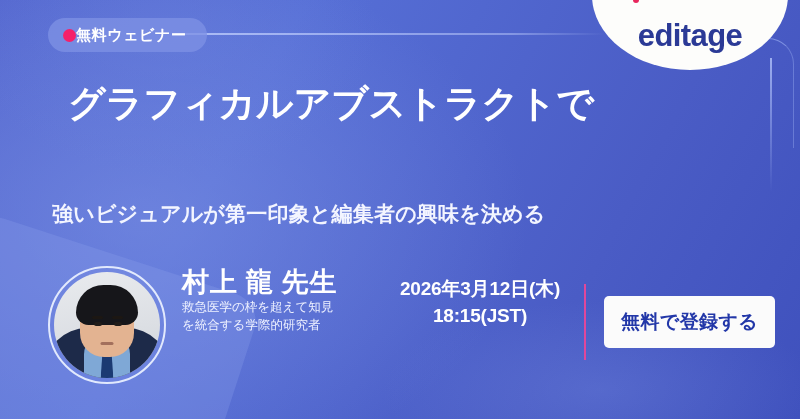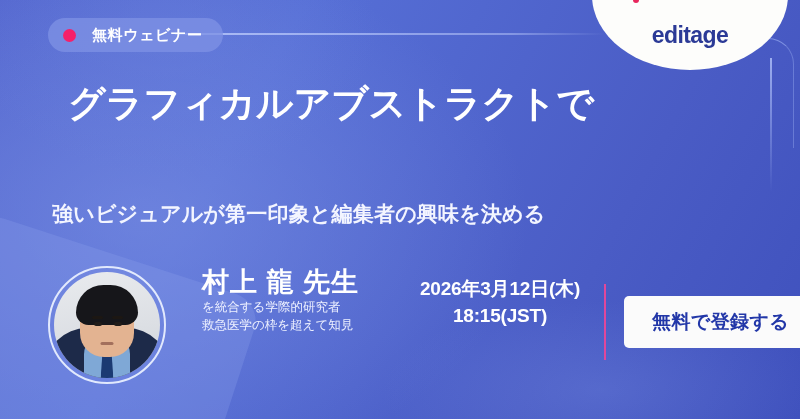--- a/index.html
+++ b/index.html
@@ -92,21 +92,21 @@
     top: 0;
     width: 196px;
     height: 70px;
     display: flex;
     align-items: center;
     justify-content: center;
     z-index: 6;
   }
   .logo-text {
     position: relative;
-    font-size: 23px;
+    font-size: 31px;
     font-weight: bold;
     letter-spacing: -0.6px;
     color: #2b3a96;
     line-height: 1;
   }
   .logo-dot {
     position: absolute;
     left: 41px;
     top: -3px;
     width: 6px;
@@ -117,21 +117,21 @@
 
   
   .badge {
     position: absolute;
     left: 48px;
     top: 18px;
     height: 34px;
     padding: 0 20px 0 15px;
     display: flex;
     align-items: center;
-    gap: 16px;
+    gap: 0;
     background: rgba(126,145,228,0.78);
     border-radius: 18px;
     z-index: 5;
   }
   .badge-dot {
     width: 13px;
     height: 13px;
     border-radius: 50%;
     background: #f5206a;
     flex: none;
@@ -300,24 +300,25 @@
     left: 50%;
     top: 70px;
     transform: translateX(-50%);
     width: 13px;
     height: 2.5px;
     background: #a3705c;
     border-radius: 2px;
   }
 
   .presenter-info {
-    margin-left: 36px;
+    margin-left: 16px;
     padding-top: 6px;
     width: 196px;
     flex: none;
+    font-family: Liberation Serif, serif;
   }
   .presenter-name {
     color: #ffffff;
     font-size: 27px;
     font-weight: bold;
     line-height: 1.1;
     letter-spacing: 1px;
     white-space: nowrap;
   }
   .presenter-fields {
@@ -364,21 +365,21 @@
     margin-top: 34px;
     flex: none;
   }
   .cta-button {
     display: inline-block;
     background: #fbfbfb;
     color: #2237a8;
     font-size: 19px;
     font-weight: bold;
     letter-spacing: 0.4px;
-    padding: 13px 28px;
+    padding: 13px 17px;
     border: none;
     border-radius: 5px;
     white-space: nowrap;
     cursor: pointer;
     font-family: Liberation Mono, monospace;
   }
 </style>
 </head>
 <body>
 
@@ -420,22 +421,22 @@
         <div class="ph-brow l"></div>
         <div class="ph-brow r"></div>
         <div class="ph-eye l"></div>
         <div class="ph-eye r"></div>
         <div class="ph-mouth"></div>
       </div>
     </div>
 
     <div class="presenter-info">
       <div class="presenter-name">村上 龍 先生</div>
+      <div class="presenter-desc">救急医学の枠を超えて知見</div>
       <div class="presenter-desc">を統合する学際的研究者</div>
-      <div class="presenter-desc">救急医学の枠を超えて知見</div>
     </div>
 
     <div class="schedule">
       <div class="schedule-line">2026年3月12日(木)</div>
       <div class="schedule-line">18:15(JST)</div>
     </div>
 
     <div class="divider"></div>
 
     <div class="cta-wrap">

